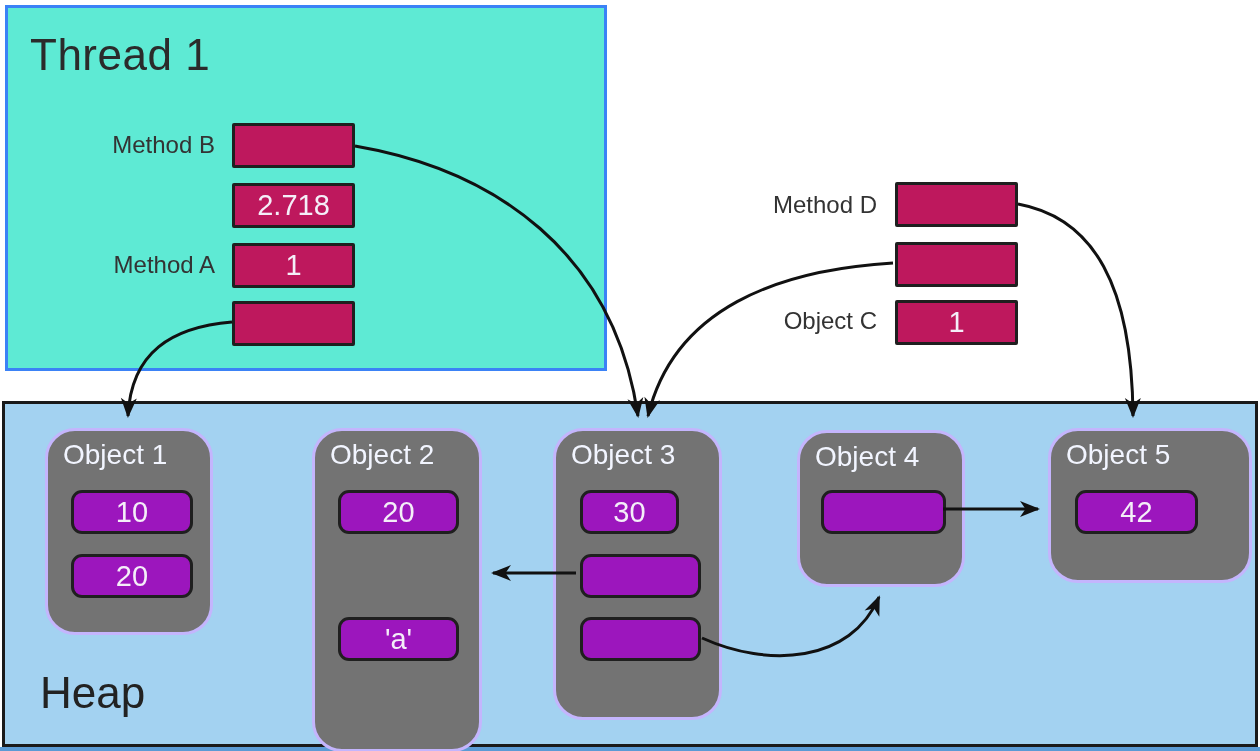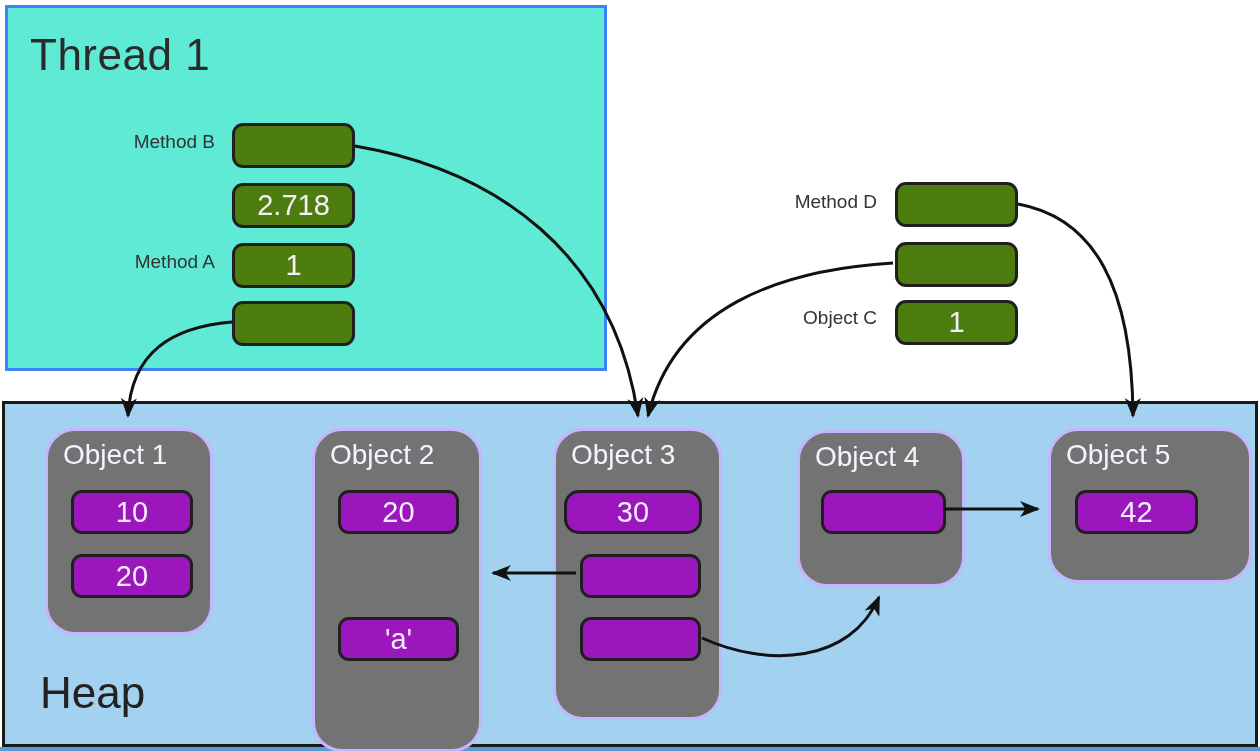--- a/index.html
+++ b/index.html
@@ -25,27 +25,27 @@
   }
   #bottom-strip{
     position:absolute;left:0px;top:747px;width:1260px;height:4px;
     background:#5b9bd5;
   }
   .heap-title{
     position:absolute;left:40px;top:668px;font-size:44px;color:#222222;
   }
   
   .frame{
-    position:absolute;width:123px;height:45px;background:#4d7c0f;
-    border:3px solid #1f1f1f;border-radius:11px;box-sizing:border-box;
+    position:absolute;width:123px;height:45px;background:#be185d;
+    border:3px solid #1f1f1f;border-radius:2px;box-sizing:border-box;
     display:flex;align-items:center;justify-content:center;
     color:#f4eef8;font-size:29px;
   }
   .method-label{
-    position:absolute;width:160px;text-align:right;font-size:19px;
+    position:absolute;width:160px;text-align:right;font-size:24px;
     color:#333333;
   }
   
   .t1f0{left:232px;top:123px;} .t1f1{left:232px;top:183px;}
   .t1f2{left:232px;top:243px;} .t1f3{left:232px;top:301px;}
   .lbl-method-b{left:55px;top:131px;} .lbl-method-a{left:55px;top:251px;}
   
   .t2f0{left:895px;top:182px;} .t2f1{left:895px;top:242px;}
   .t2f2{left:895px;top:300px;}
   .lbl-method-d{left:717px;top:191px;} .lbl-method-c{left:717px;top:307px;}
@@ -64,21 +64,21 @@
     color:#f4eef8;font-size:29px;
   }
   #object1{left:45px;top:428px;width:168px;height:207px;}
   #object1 .s0{left:23px;top:59px;width:122px;height:44px;}
   #object1 .s1{left:23px;top:123px;width:122px;height:44px;}
   #object2{left:312px;top:428px;width:170px;height:324px;}
   #object2 .s0{left:23px;top:59px;width:121px;height:44px;}
   #object2 .s1{left:23px;top:123px;width:121px;height:44px;}
   #object2 .s2{left:23px;top:186px;width:121px;height:44px;}
   #object3{left:553px;top:428px;width:169px;height:292px;}
-  #object3 .s0{left:8px;top:59px;width:138px;height:44px;border-radius:15px;}
+  #object3 .s0{left:24px;top:59px;width:99px;height:44px;}
   #object3 .s1{left:24px;top:123px;width:121px;height:44px;}
   #object3 .s2{left:24px;top:186px;width:121px;height:44px;}
   #object4{left:797px;top:430px;width:168px;height:157px;}
   #object4 .s0{left:21px;top:57px;width:125px;height:44px;}
   #object5{left:1048px;top:428px;width:204px;height:155px;text-decoration:underline;}
   #object5 .s0{left:24px;top:59px;width:123px;height:44px;}
   
   #arrows{position:absolute;left:0;top:0;width:1260px;height:751px;
     pointer-events:none;}
   #arrows path.link{fill:none;stroke:#111111;stroke-width:3px;}

